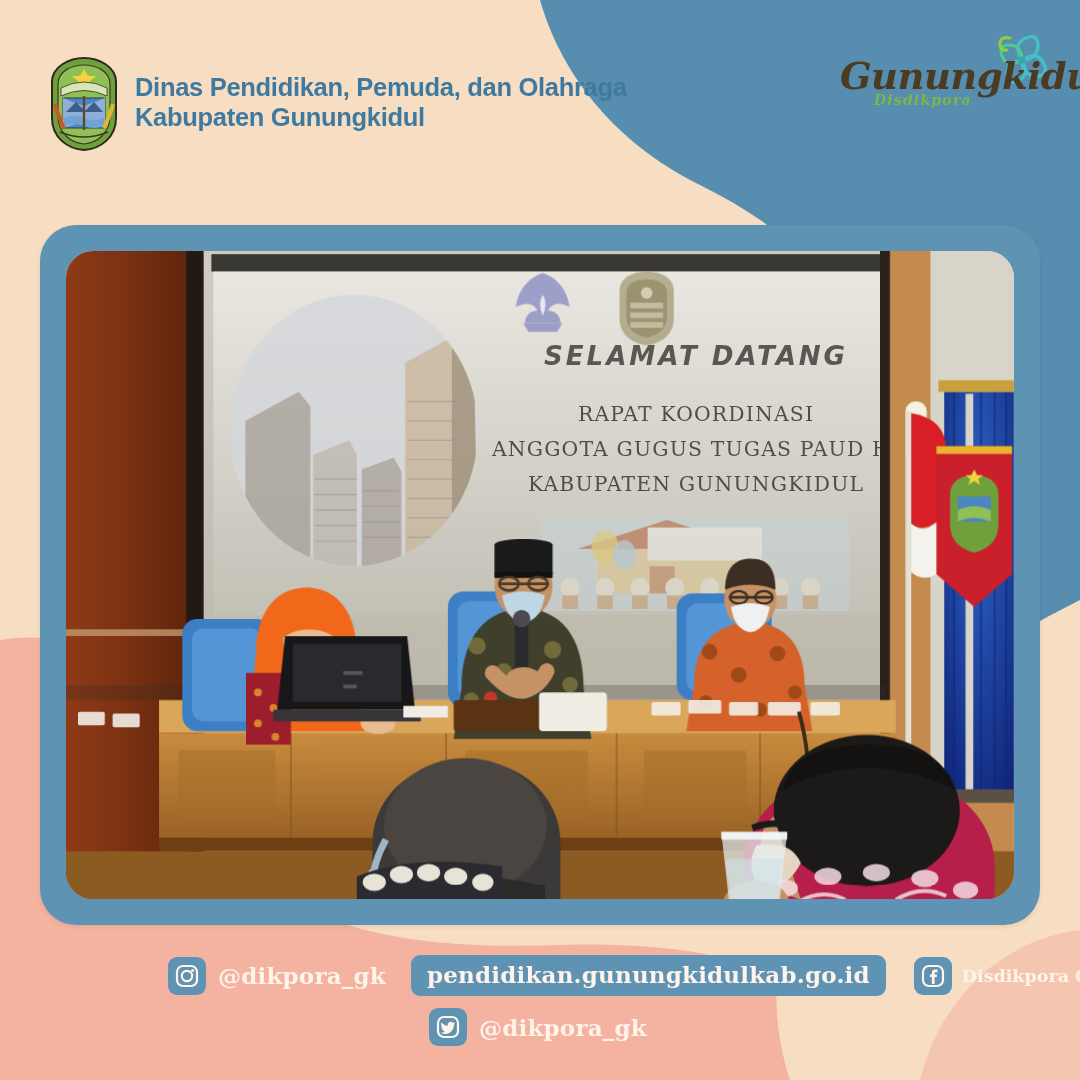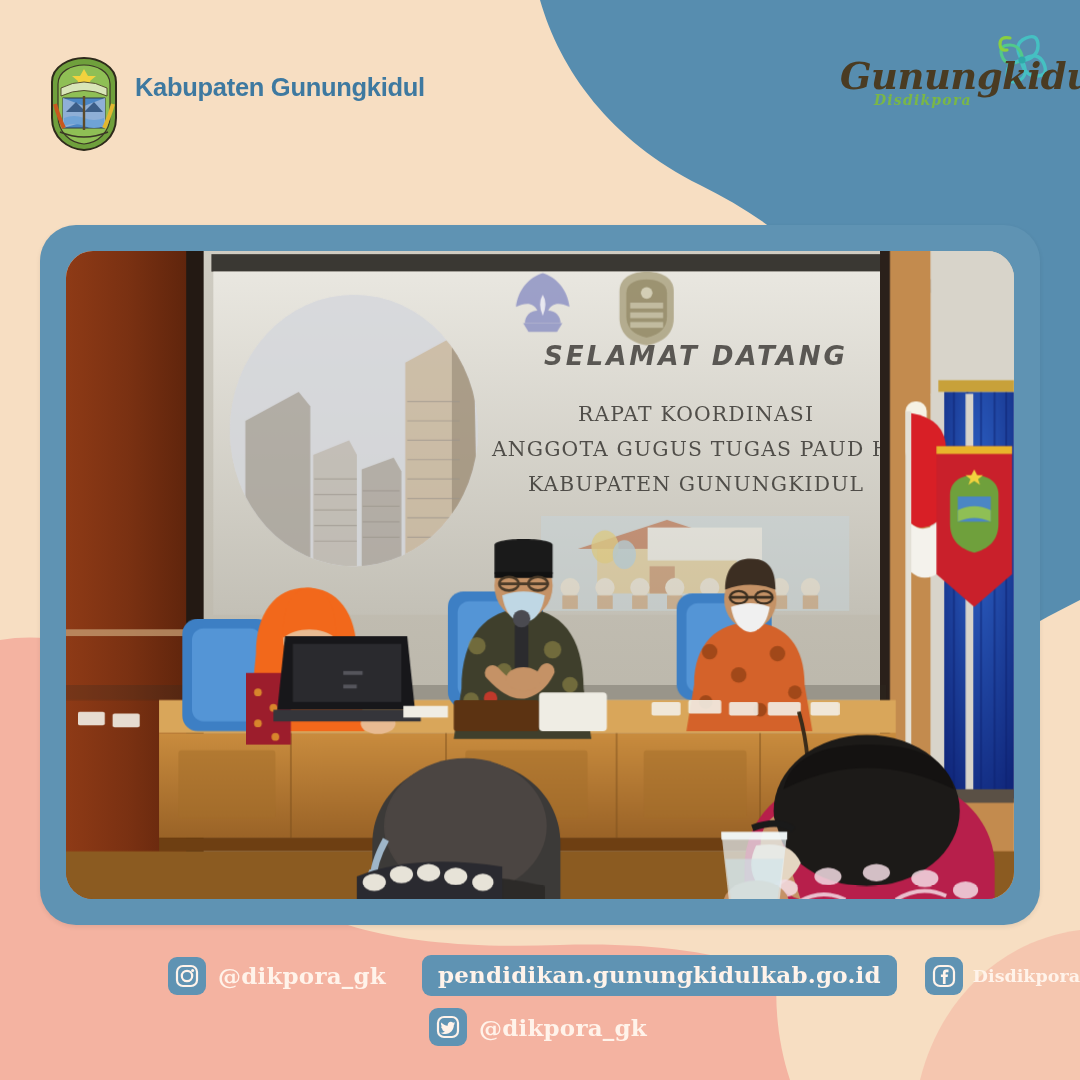--- a/index.html
+++ b/index.html
@@ -98,21 +98,21 @@
     font-family:"DejaVu Serif", serif;
     font-weight:bold;
     font-size:23px;
     margin-left:12px;
     white-space:nowrap;
     letter-spacing:0.2px;
   }
   .flabel.small { font-size:17.5px; letter-spacing:0px; margin-left:10px; }
 
   .url-pill {
-    margin-left:36px;
+    margin-left:25px;
     background:#5F93B3;
     border-radius:9px;
     padding:6px 16px 8px 16px;
     color:#FFF3EA;
     font-family:"DejaVu Serif", serif;
     font-weight:bold;
     font-size:23px;
     white-space:nowrap;
     letter-spacing:0.2px;
   }
@@ -165,20 +165,21 @@
       <path d="M38 56 L48 46 L57 56 Z" fill="#3C5E88"></path>
       <path d="M18 62 q10 -4 20 0 q10 4 20 0 l0 8 q-10 4 -20 0 q-10 -4 -20 0 Z" fill="#6FA3D6"></path>
       <path d="M38 40 L38 74" stroke="#5C4A2A" stroke-width="2.4"></path>
       <path d="M9 48 q4 14 9 24" stroke="#C8581F" stroke-width="4" fill="none"></path>
       <path d="M67 48 q-4 14 -9 24" stroke="#E2B72F" stroke-width="4" fill="none"></path>
       <path d="M14 76 q24 10 48 0" stroke="#3B3726" stroke-width="1.4" fill="none"></path>
     </svg>
   </div>
 
   <div class="header-title">
+    <span>Dinas Pendidikan, Pemuda, dan Olahraga</span>
     <span class="l2">Kabupaten Gunungkidul</span>
   </div>
 
   <div class="brandmark">
     <svg class="brand-orn" viewBox="0 0 72 66">
       <path d="M34 34 q-10 -16 4 -22 q12 -5 12 8 q0 10 -12 14" fill="none" stroke="#45C0C2" stroke-width="3.4" stroke-linecap="round"></path>
       <path d="M34 34 q16 -10 22 4 q5 12 -8 12 q-10 0 -14 -12" fill="none" stroke="#45C0C2" stroke-width="3.4" stroke-linecap="round"></path>
       <path d="M34 34 q-16 8 -20 -4 q-4 -11 8 -11 q9 0 12 11" fill="none" stroke="#52C98A" stroke-width="3.2" stroke-linecap="round"></path>
       <path d="M34 34 q8 16 -4 21 q-11 4 -11 -8 q0 -9 11 -12" fill="none" stroke="#45C0C2" stroke-width="3.2" stroke-linecap="round"></path>
       <path d="M22 12 q-10 -2 -10 6 q0 7 7 6" fill="none" stroke="#8ACF3F" stroke-width="3.2" stroke-linecap="round"></path>

